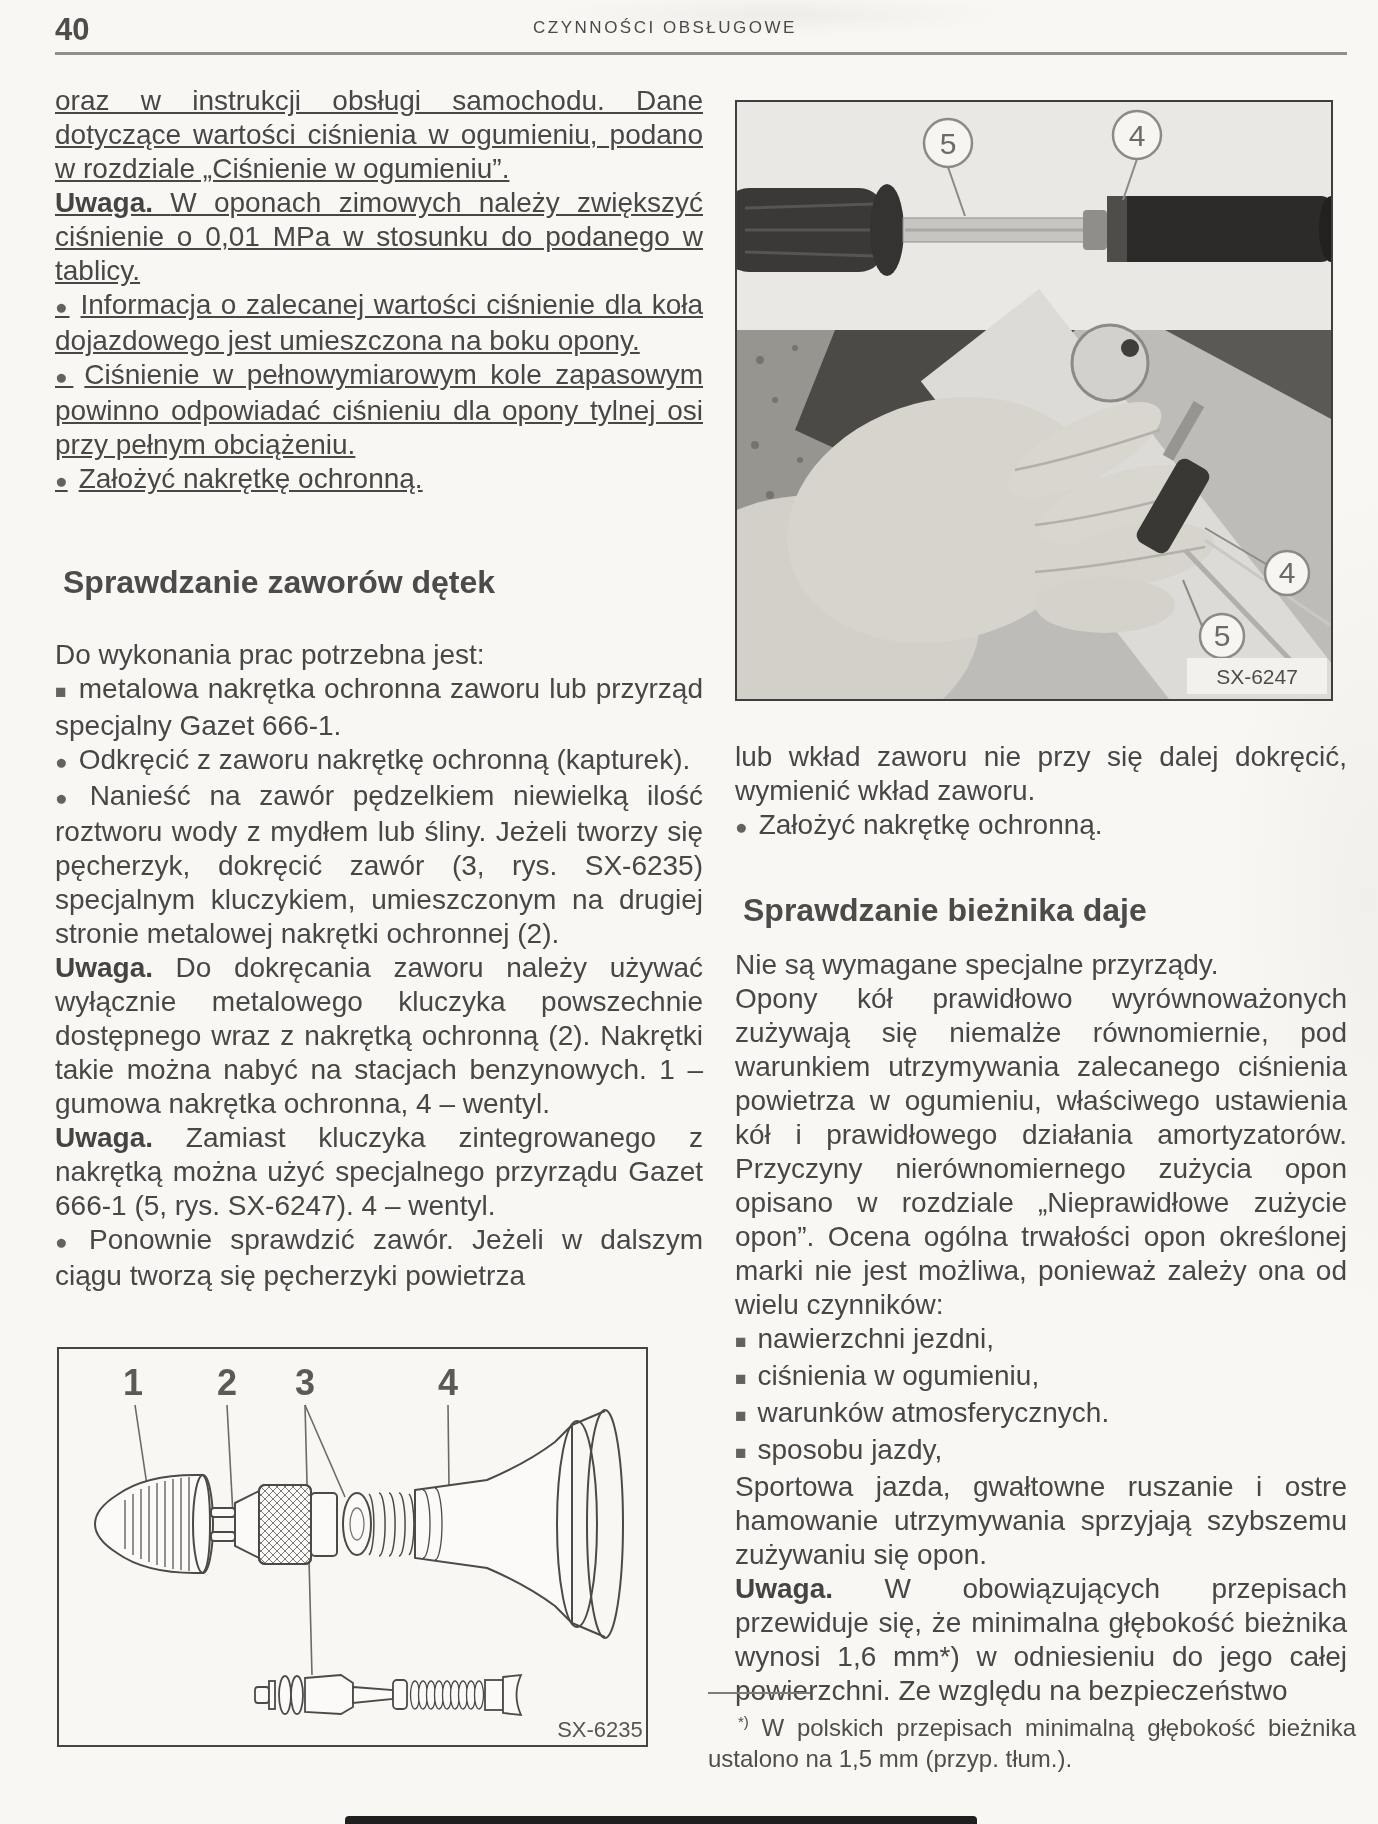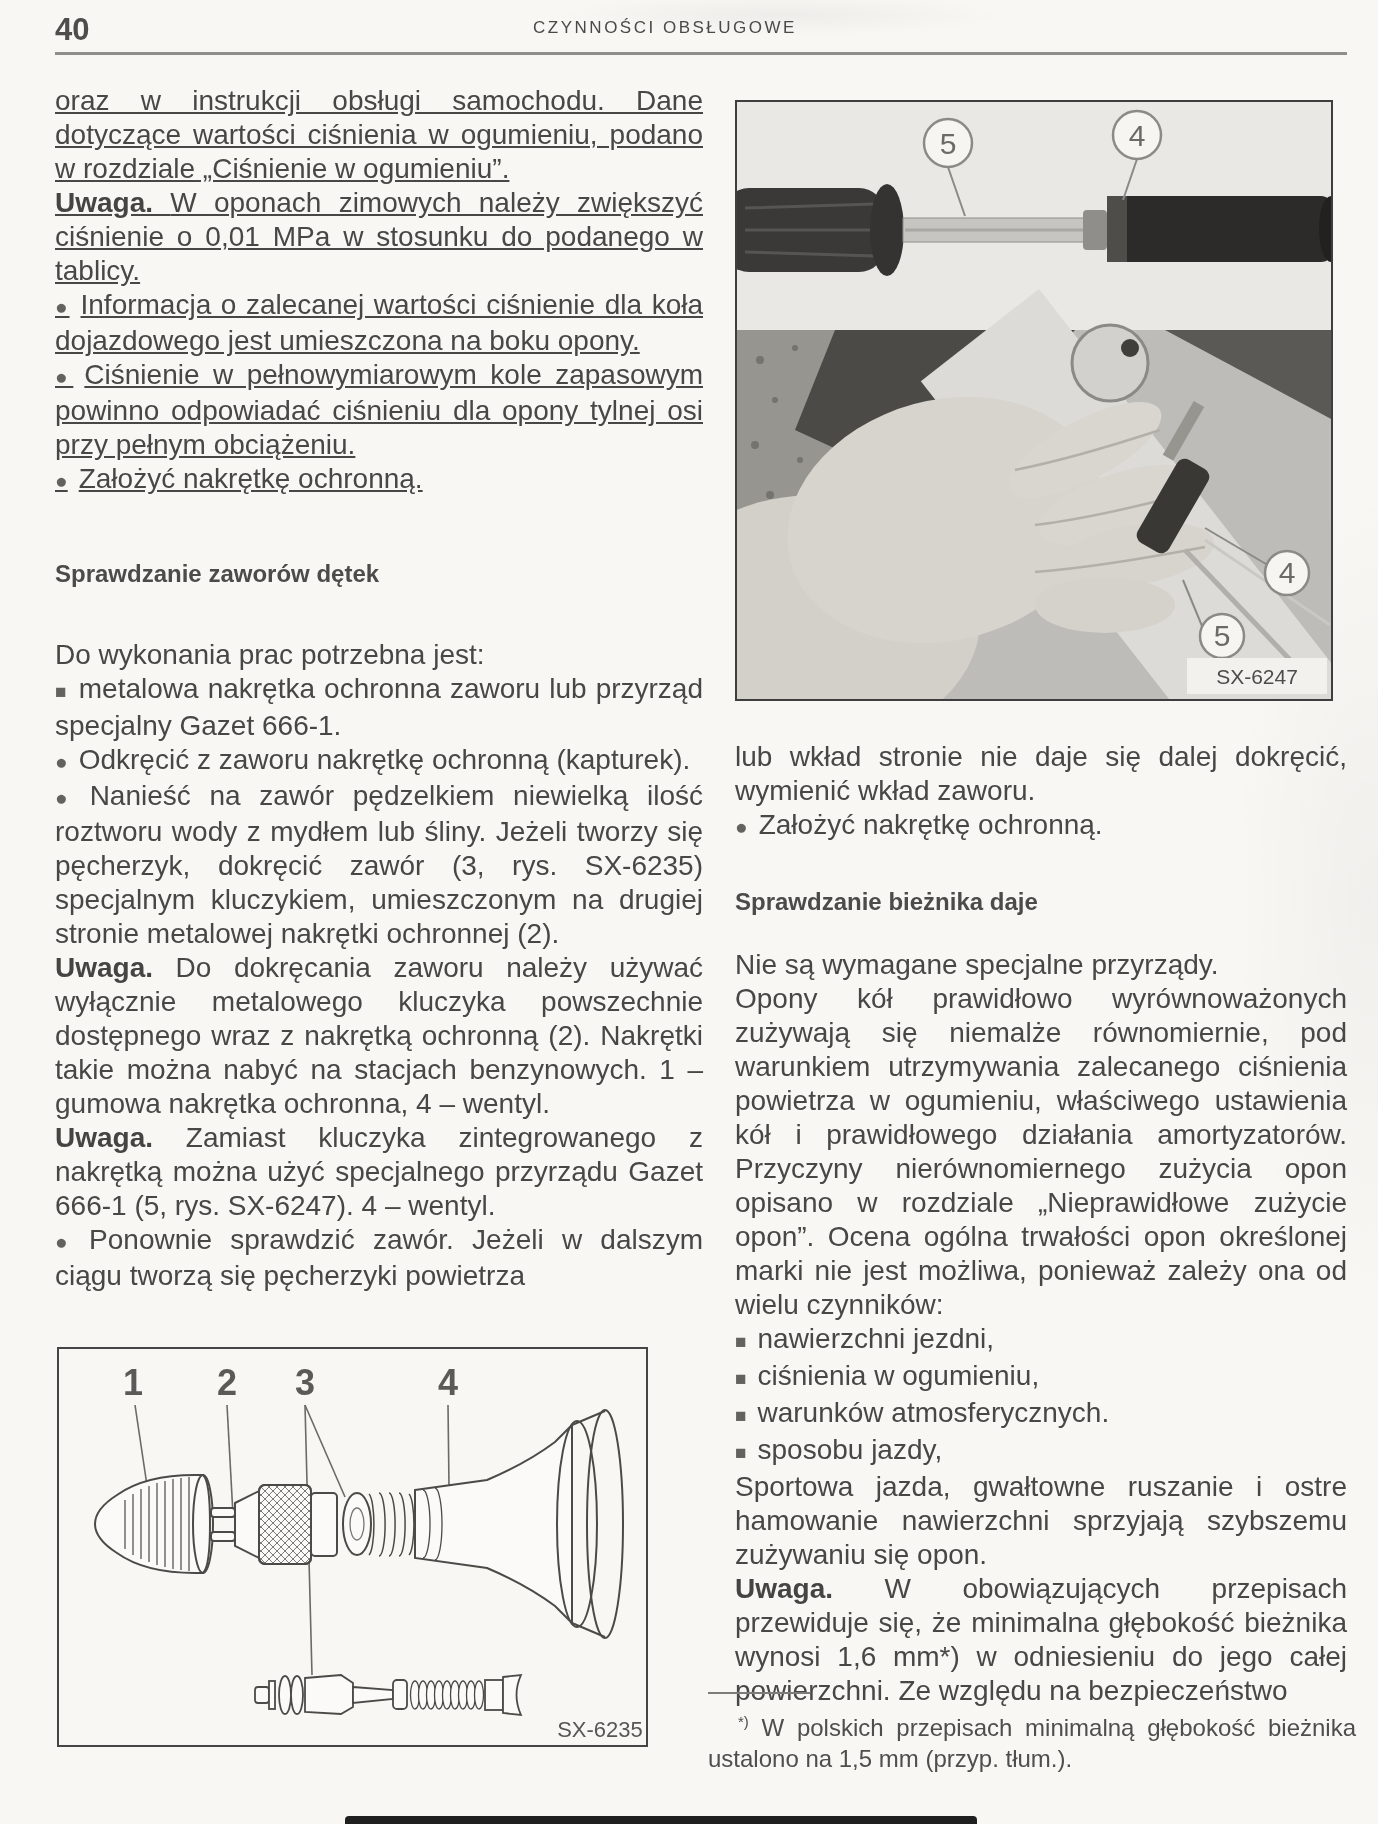--- a/index.html
+++ b/index.html
@@ -31,21 +31,21 @@
   }
   .col{font-size:28px;line-height:34px;text-align:justify;}
   .col-left{left:55px;width:648px;}
   .col-right{left:735px;width:612px;}
   .para{text-align:justify;}
   .para .mk{color:#63625f;margin-right:11px;}
   .para.t-bullet .mk{font-size:21px;}
   .para.t-square .mk{font-size:19px;}
   .para b{color:#454442;}
   h2.section{
-    margin:0;font-size:24px;font-weight:bold;color:#4c4b49;
+    margin:8px;font-size:32px;font-weight:bold;color:#4c4b49;
     text-align:left;line-height:36px;
   }
   .fig-frame{display:block;}
   .footnote-rule{left:708px;top:1692px;width:102px;height:2px;background:#7d7c79;}
   .footnote{
     left:708px;width:648px;top:1706px;
     font-size:24px;line-height:31px;color:#4f4e4c;text-align:justify;
     text-indent:30px;
   }
   .footnote sup{font-size:15px;}
@@ -228,34 +228,34 @@
       </g>
     </g>
 
     <rect x="452" y="558" width="140" height="36" fill="#f2f1ee" stroke="#86858
 1" stroke-width="1"></rect>
     <text x="522" y="584" text-anchor="middle" font-size="21" fill="#4c4c4a">SX-6247</text>
     <rect x="1" y="1" width="596" height="599" fill="none" stroke="#3e3e3e" stroke-width="2"></rect>
   </svg>
 
   <div class="abs col col-right" style="top:740px;">
-      <div class="para t-plain">lub wkład stronie nie daje się dalej dokręcić, wymienić wkład zaworu.</div>
+      <div class="para t-plain">lub wkład zaworu nie przy się dalej dokręcić, wymienić wkład zaworu.</div>
       <div class="para t-bullet"><span class="mk">●</span>Założyć nakrętkę ochronną.</div>
     </div>
 
   <h2 class="abs section col-right" style="top:884px;">Sprawdzanie bieżnika daje</h2>
 
   <div class="abs col col-right" style="top:948px;">
       <div class="para t-plain">Nie są wymagane specjalne przyrządy.</div>
       <div class="para t-plain">Opony kół prawidłowo wyrównoważonych zużywają się niemalże równomiernie, pod warunkiem utrzymywania zalecanego ciśnienia powietrza w ogumieniu, właściwego ustawienia kół i prawidłowego działania amortyzatorów. Przyczyny nierównomiernego zużycia opon opisano w rozdziale „Nieprawidłowe zużycie opon”. Ocena ogólna trwałości opon określonej marki nie jest możliwa, ponieważ zależy ona od wielu czynników:</div>
       <div class="para t-square"><span class="mk">■</span>nawierzchni jezdni,</div>
       <div class="para t-square"><span class="mk">■</span>ciśnienia w ogumieniu,</div>
       <div class="para t-square"><span class="mk">■</span>warunków atmosferycznych.</div>
       <div class="para t-square"><span class="mk">■</span>sposobu jazdy,</div>
-      <div class="para t-plain">Sportowa jazda, gwałtowne ruszanie i ostre hamowanie nawierzchni sprzyjają szybszemu zużywaniu się opon.</div>
+      <div class="para t-plain">Sportowa jazda, gwałtowne ruszanie i ostre hamowanie utrzymywania sprzyjają szybszemu zużywaniu się opon.</div>
       <div class="para t-note"><b>Uwaga. </b>W obowiązujących przepisach przewiduje się, że minimalna głębokość bieżnika wynosi 1,6 mm*) w odniesieniu do jego całej powierzchni. Ze względu na bezpieczeństwo</div>
     </div>
 
   <div class="abs footnote-rule"></div>
   <div class="abs footnote">
     <sup>*)</sup>
     <span>W polskich przepisach minimalną głębokość bieżnika ustalono na 1,5 mm (przyp. tłum.).</span>
   </div>
 
   <div class="abs bottom-artifact"></div>

